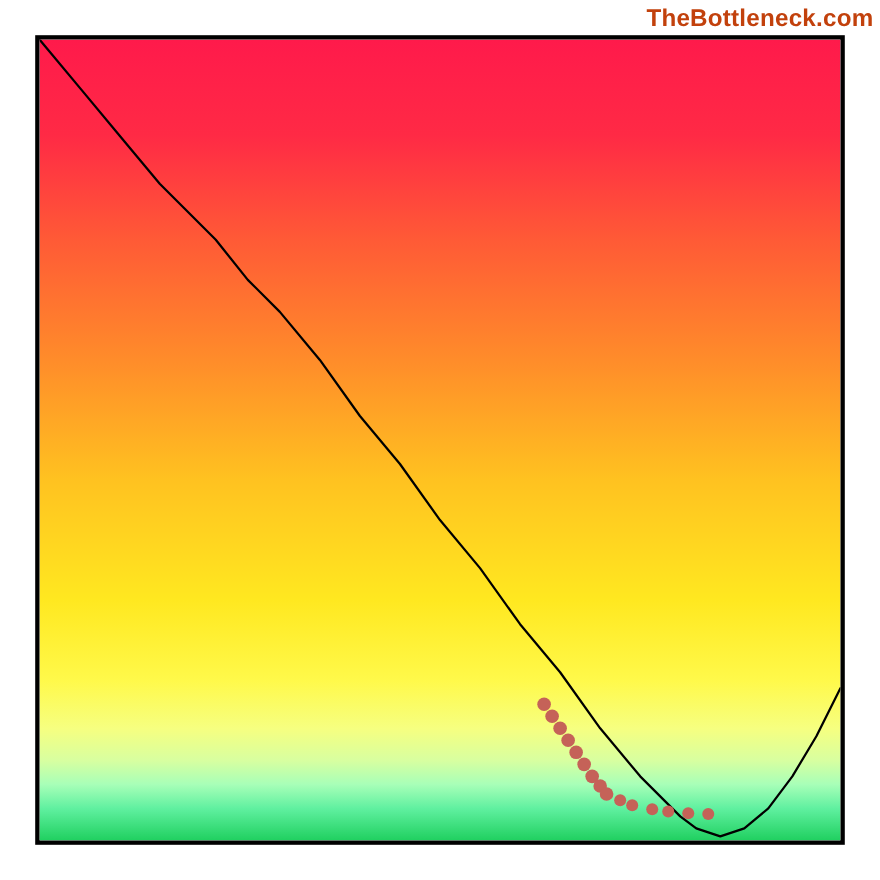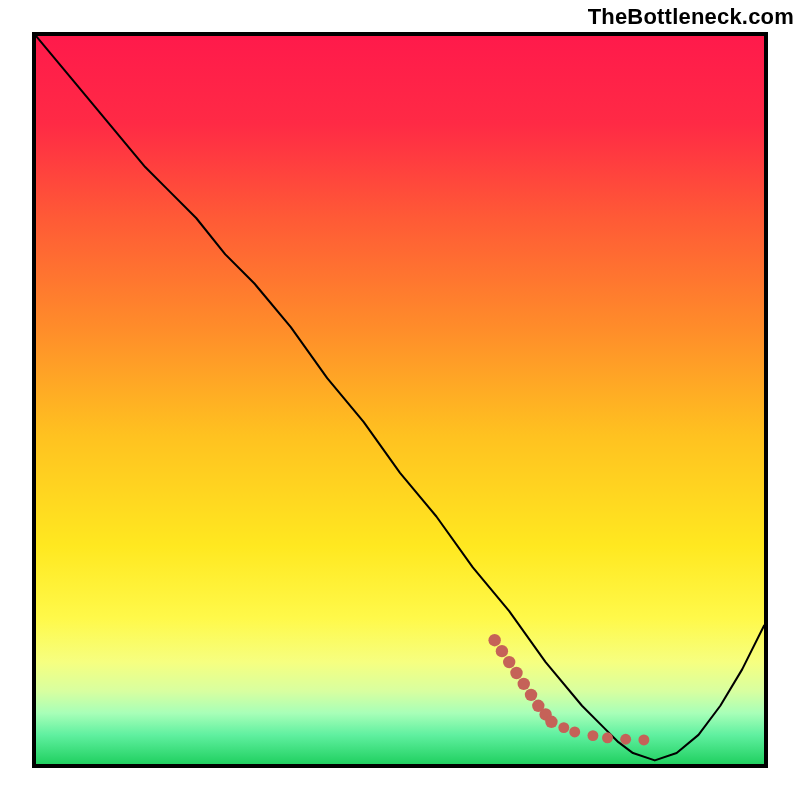--- a/index.html
+++ b/index.html
@@ -15,21 +15,21 @@
     position: relative;
     width: 800px;
     height: 800px;
   }
   .attribution {
     position: absolute;
     top: 4px;
     right: 6px;
     font-size: 22px;
     font-weight: bold;
-    color: #000000;
+    color: #c2410c;
     letter-spacing: 0.2px;
   }
   .plot-frame {
     position: absolute;
     left: 32px;
     top: 32px;
     width: 736px;
     height: 736px;
     border: 4px solid #000;
     box-sizing: border-box;

